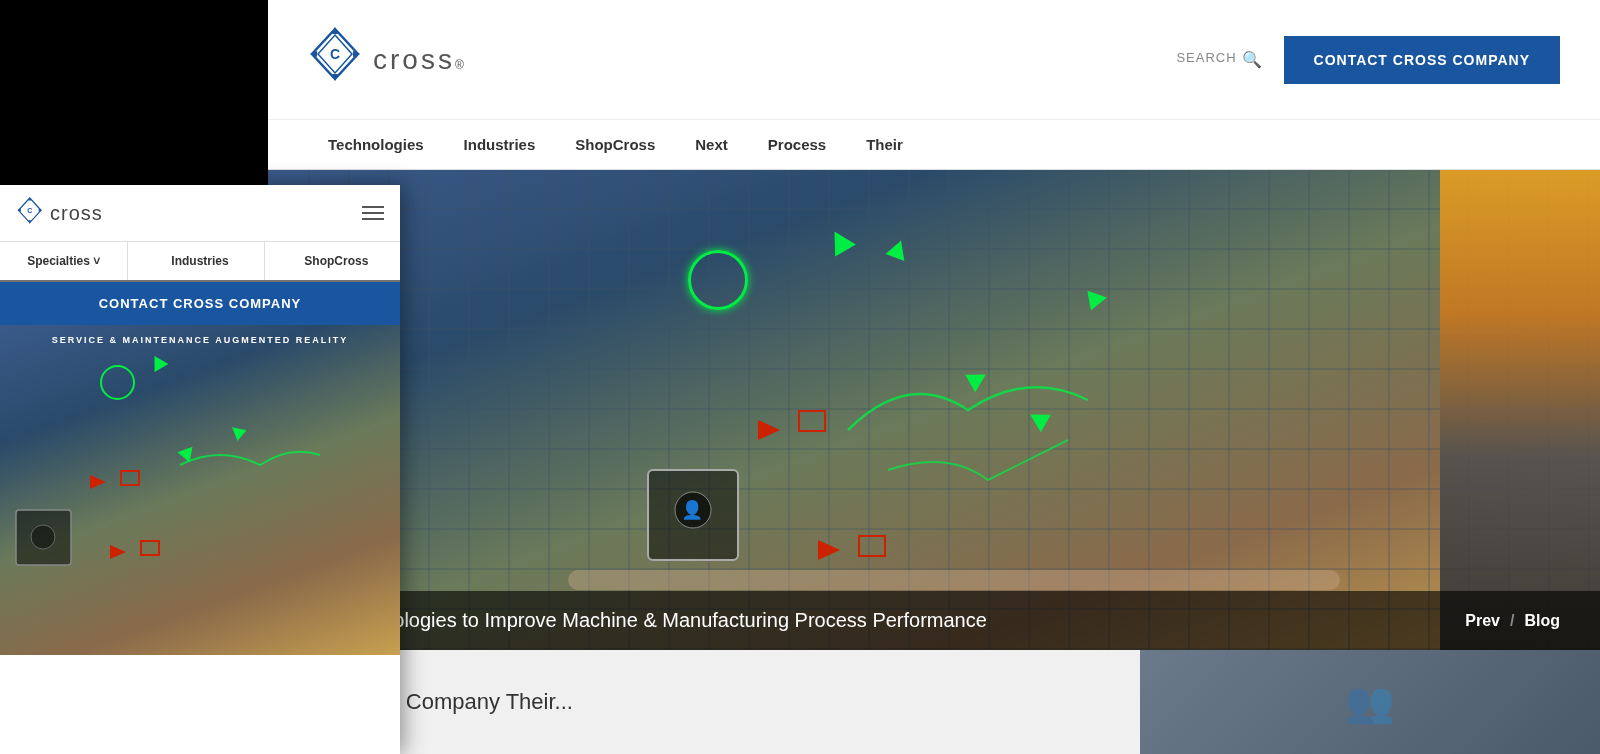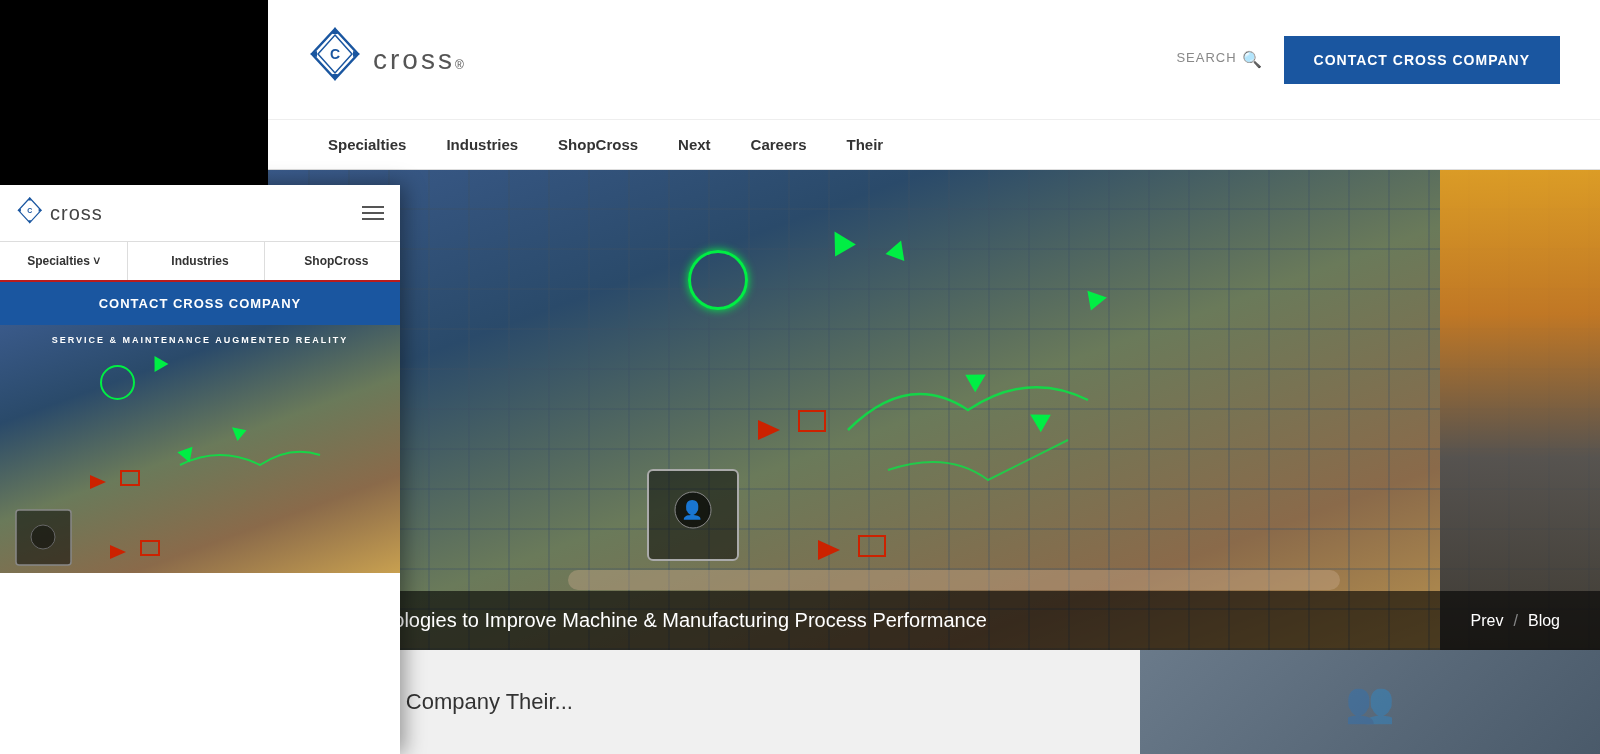--- a/index.html
+++ b/index.html
@@ -106,21 +106,21 @@
       font-size: 20px;
       font-weight: 400;
     }
     .hero-nav {
       color: #fff;
       font-size: 16px;
       display: flex;
       align-items: center;
       gap: 10px;
     }
-    .hero-nav span { cursor: pointer; }
+    .hero-nav span { cursor: pointer; font-weight: bold; }
     .hero-nav .divider { color: #888; }
 
     
     .below-hero {
       display: flex;
       height: 104px;
       background: #f5f5f5;
     }
     .below-hero-text {
       flex: 1;
@@ -174,21 +174,21 @@
       cursor: pointer;
     }
     .hamburger span {
       display: block;
       width: 22px;
       height: 2px;
       background: #555;
     }
     .mobile-nav {
       display: flex;
-      border-bottom: 2px solid #b91c1c;
+      border-bottom: 2px solid #737373;
       gap: 8px;
     }
     .mobile-nav-item {
       flex: 1;
       padding: 12px 8px;
       font-size: 12px;
       font-weight: 700;
       color: #333;
       text-align: center;
       border-right: 1px solid #ddd;
@@ -200,21 +200,21 @@
       color: #fff;
       text-align: center;
       padding: 14px;
       font-size: 13px;
       font-weight: 700;
       letter-spacing: 1px;
       cursor: pointer;
     }
     .mobile-hero {
       width: 100%;
-      height: 248px;
+      height: 330px;
       background: linear-gradient(135deg, #2a4a6b 0%, #3a5a7b 30%, #4a6a8b 60%, #5a5a5a 100%);
       position: relative;
       overflow: hidden;
     }
     .mobile-hero-bg {
       position: absolute;
       inset: 0;
       background: linear-gradient(160deg, #3a5a8a 0%, #2a4a6a 25%, #6a7a5a 50%, #8a6a4a 75%, #c8a050 100%);
     }
     .mobile-hero-label {
@@ -308,25 +308,25 @@
     <div class="header-right">
       <div class="search-area">
         <span style="font-size:13px;color:#888;letter-spacing:1px;">SEARCH</span>
         <span style="font-size:16px;color:#888;">🔍</span>
       </div>
       <button class="contact-btn">CONTACT CROSS COMPANY</button>
     </div>
   </div>
 
   <nav class="nav">
-    <div class="nav-item">Specialties</div>
+    <div class="nav-item">Technologies</div>
     <div class="nav-item">Industries</div>
     <div class="nav-item">ShopCross</div>
     <div class="nav-item">Next</div>
-    <div class="nav-item">Careers</div>
+    <div class="nav-item">Process</div>
     <div class="nav-item">Their</div>
   </nav>
 
   <div class="hero">
 
     <div class="hero-bg-machinery"></div>
 
     <div class="machinery-bar-top"></div>
 
     <div class="main-ar-overlay">

